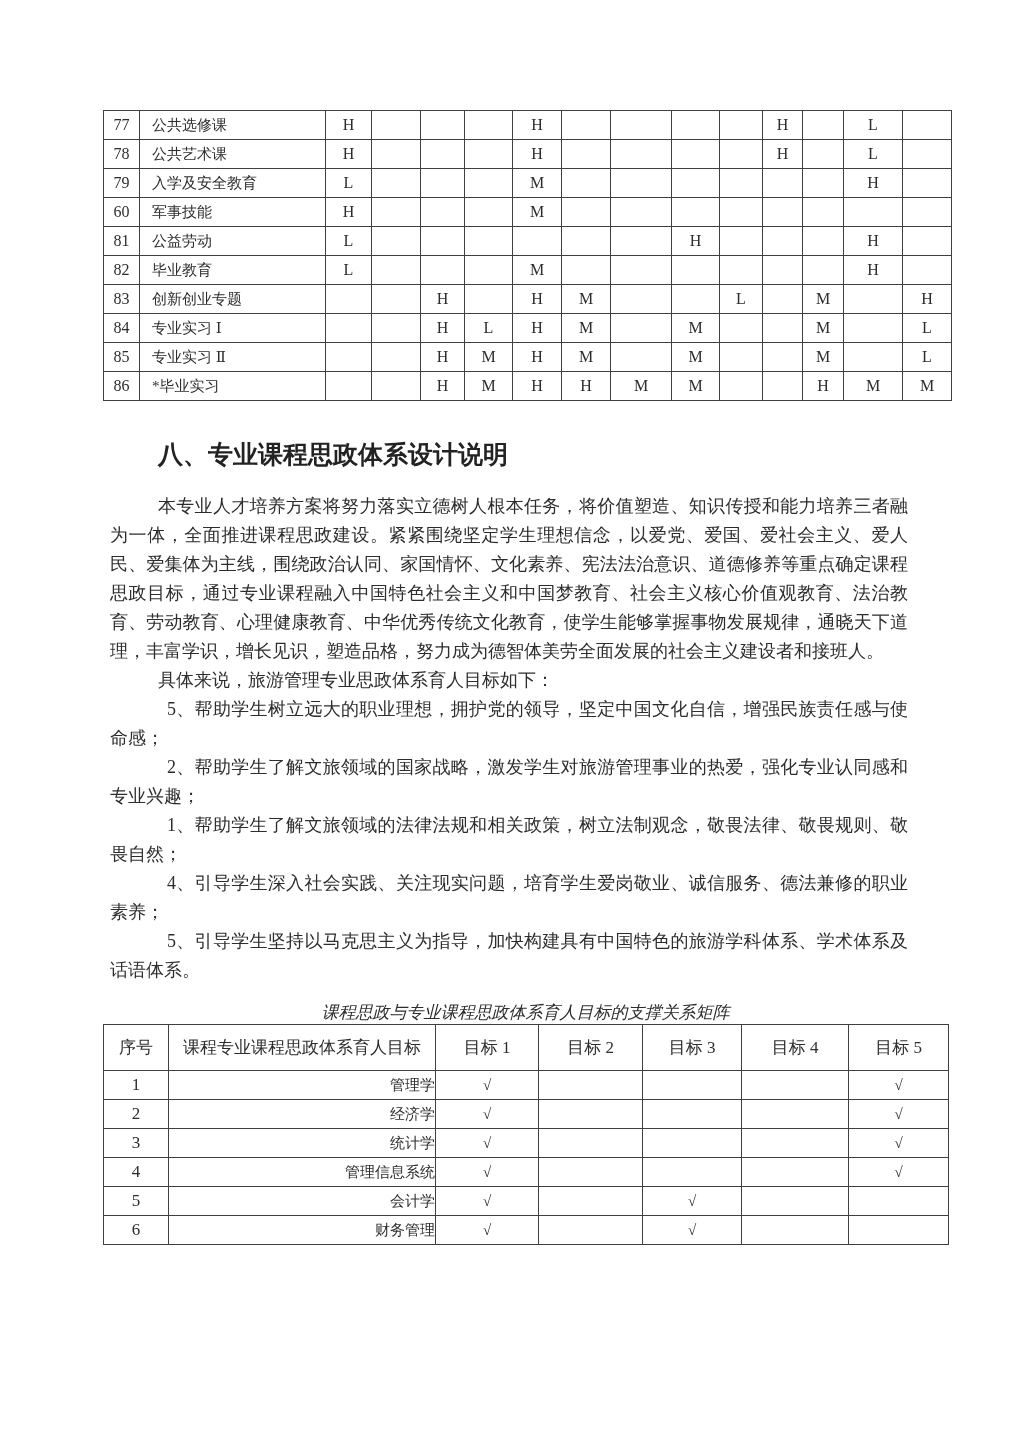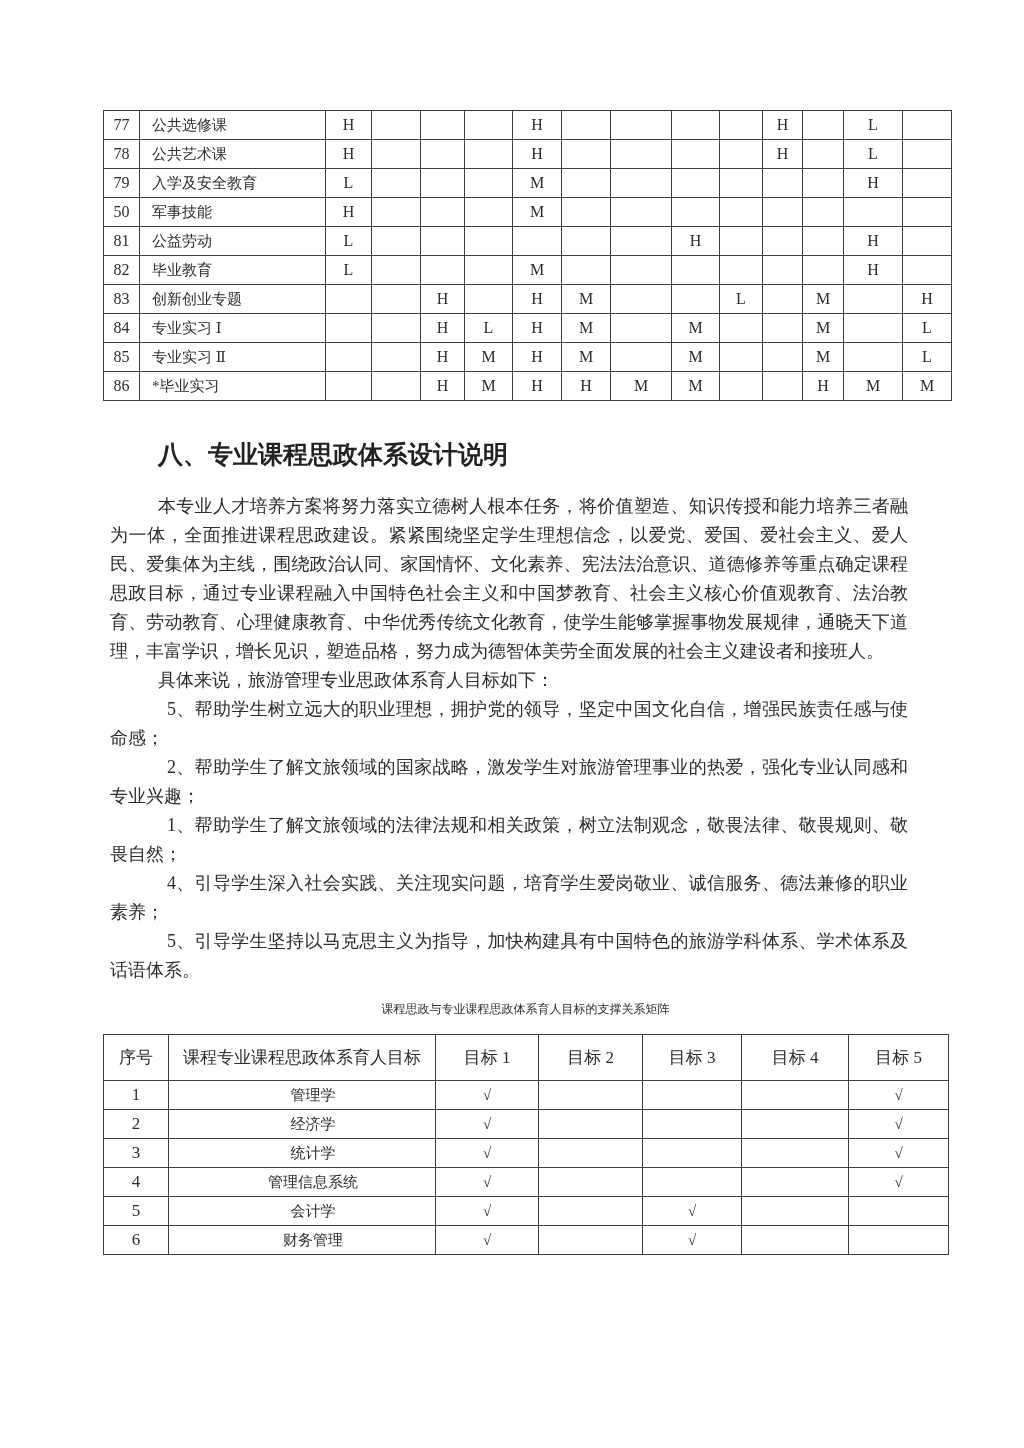--- a/index.html
+++ b/index.html
@@ -30,25 +30,25 @@
   }
   .section-heading {
     font-family: "Liberation Sans", "DejaVu Sans", sans-serif;
     font-size: 25px; font-weight: bold; color: #222222;
     margin: 40px 0 25px 0; padding-left: 48px;
     line-height: 26px; text-align: left;
   }
   .para { text-indent: 48px; }
   .item { text-indent: 57px; }
 
-  .support-title { font-size: 12px; text-align: center; margin: 16px 0 16px 0; }
+  .support-title { font-size: 17px; text-align: center; margin: 16px 0 0 0; font-style: italic; }
   .bottom-table { width: 845px; }
   .bottom-table th { height: 45px; font-size: 17px; font-weight: normal; text-align: center; padding: 0; }
   .bottom-table td { height: 28px; font-size: 15px; text-align: center; padding: 0; }
-  .bottom-table td.name-cell { text-align: center; padding-left: 22px; margin-left: 12px; }
+  .bottom-table td.name-cell { text-align: right; padding-left: 22px; margin-left: 12px; }
   .bottom-table td.no-cell { font-size: 17px; }
 </style>
 </head>
 <body>
 
 <div class="page">
 
   <table class="grid top-table">
     <colgroup>
       <col style="width:36px">
@@ -113,21 +113,21 @@
           <td></td>
           <td></td>
           <td></td>
           <td></td>
           <td></td>
           <td></td>
           <td>H</td>
           <td></td>
         </tr>
         <tr>
-          <td>50</td>
+          <td>60</td>
           <td class="name-cell">军事技能</td>
           <td>H</td>
           <td></td>
           <td></td>
           <td></td>
           <td>M</td>
           <td></td>
           <td></td>
           <td></td>
           <td></td>

